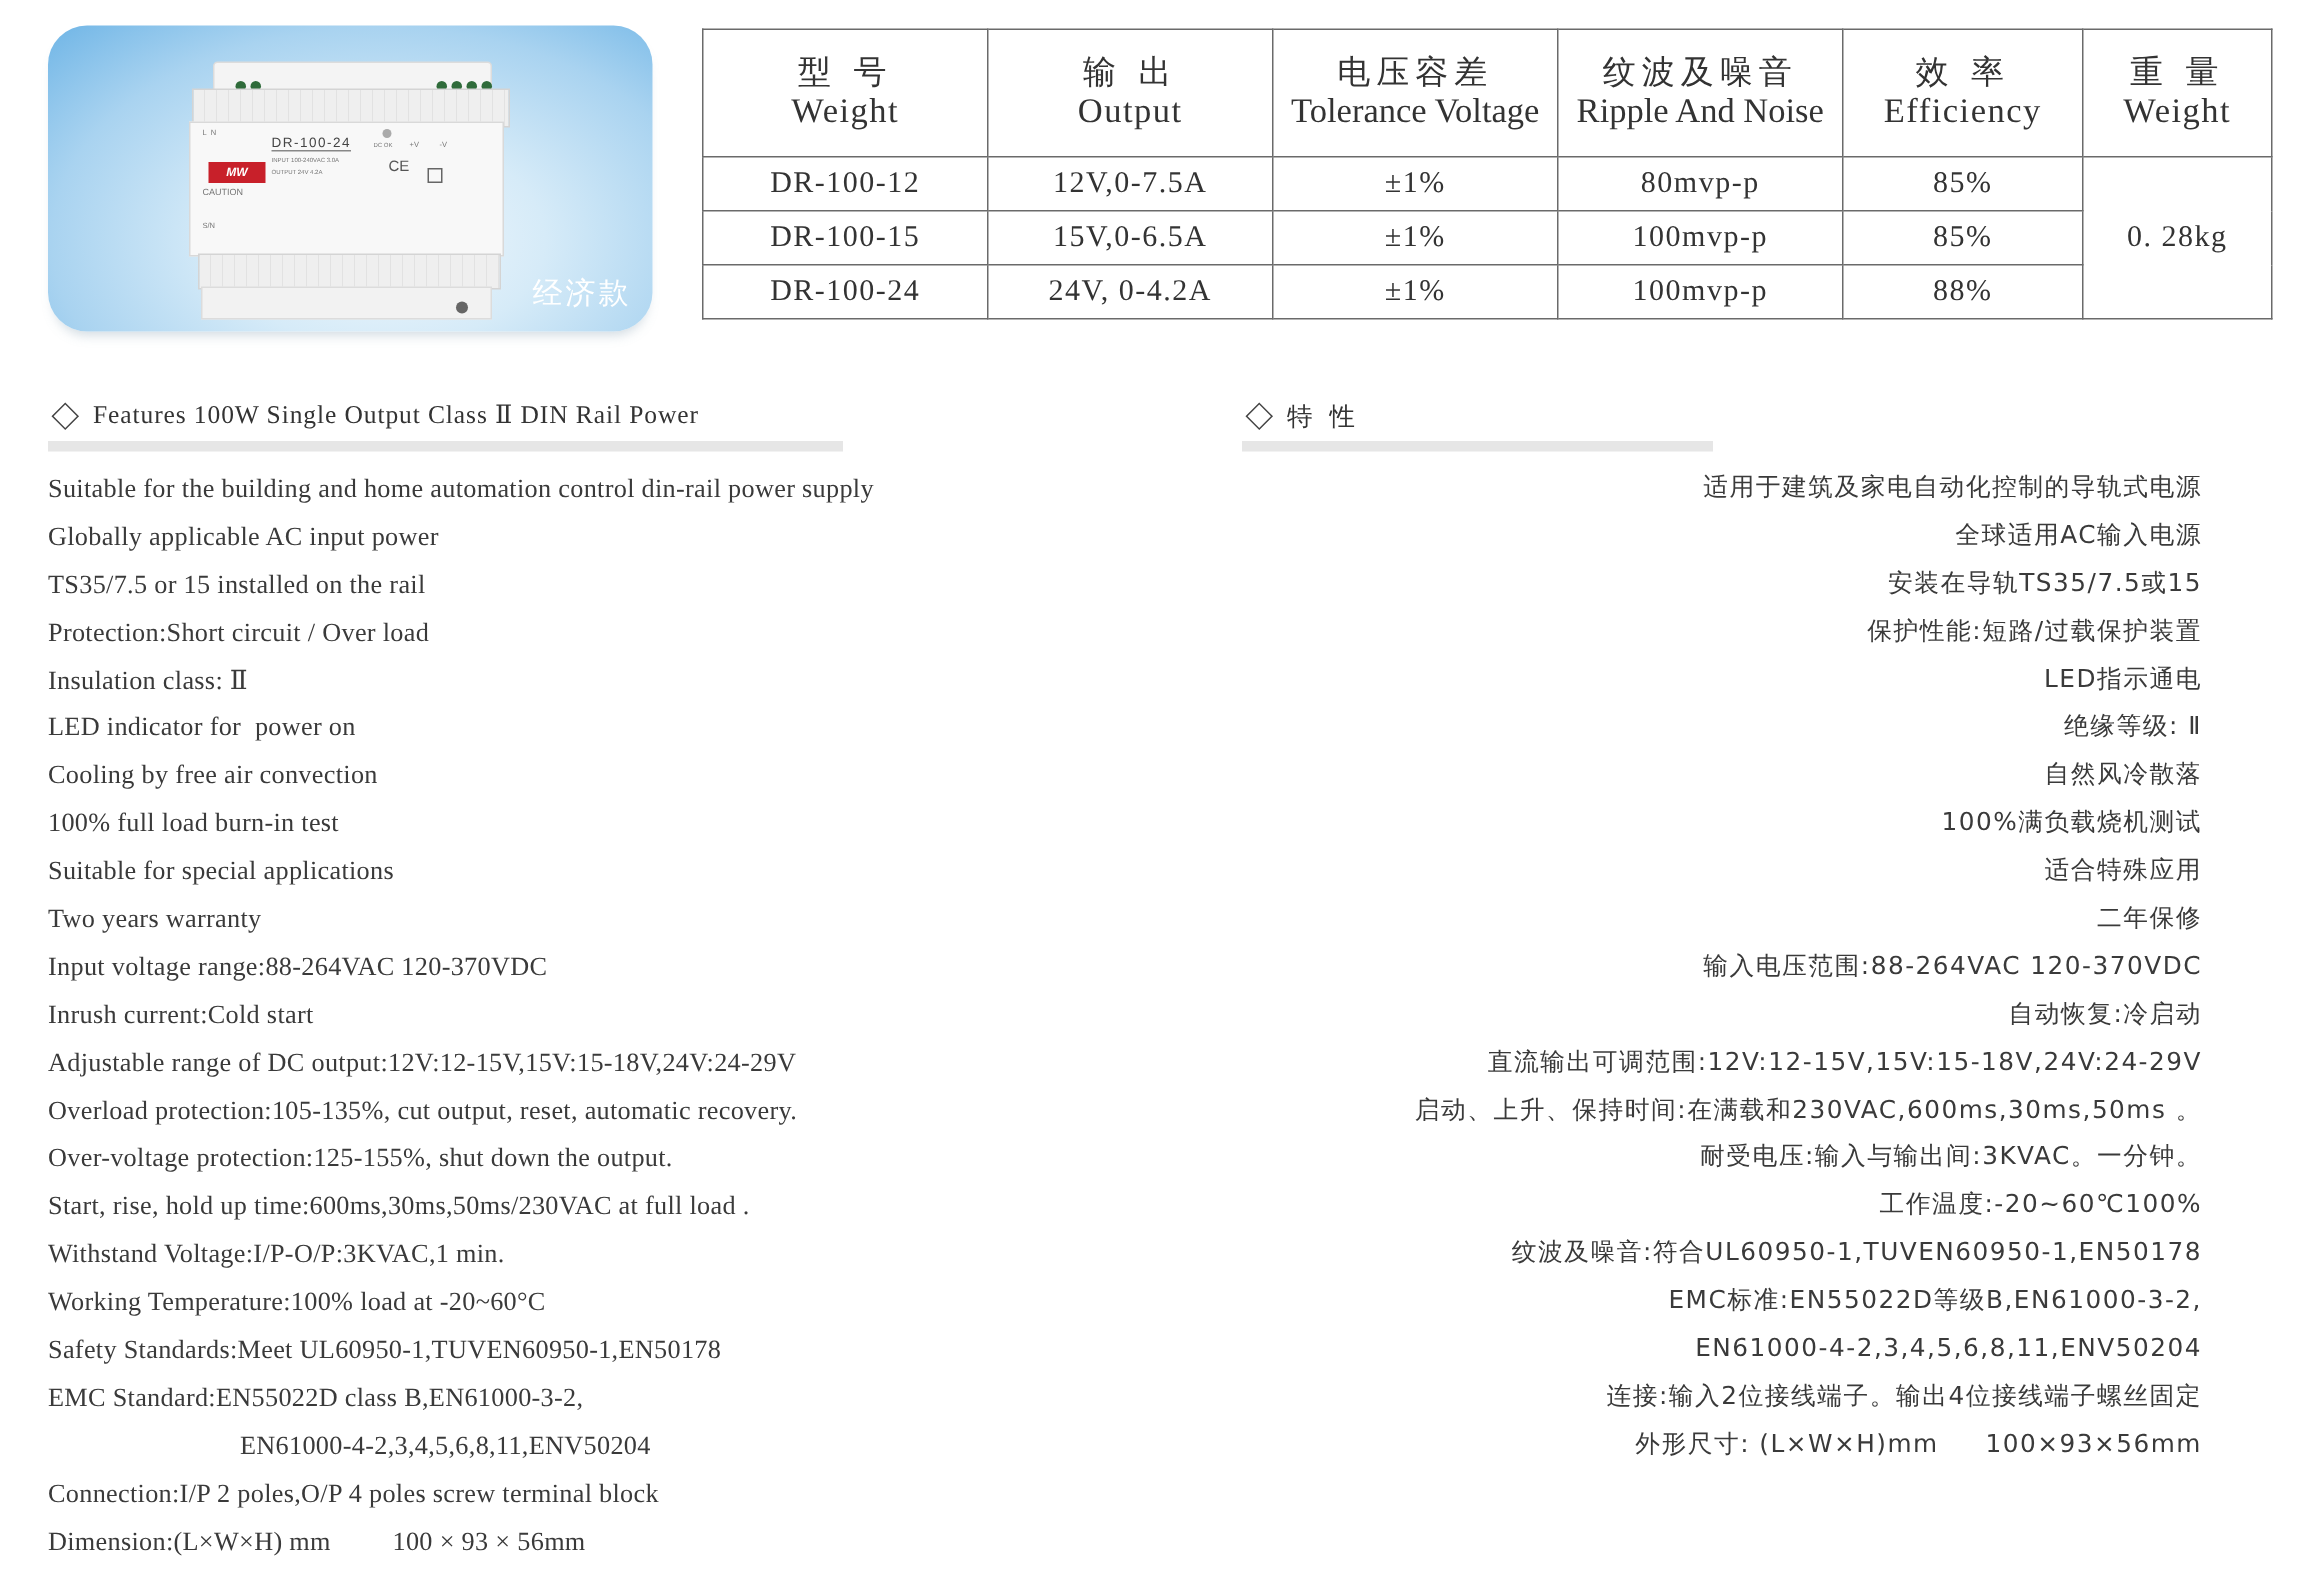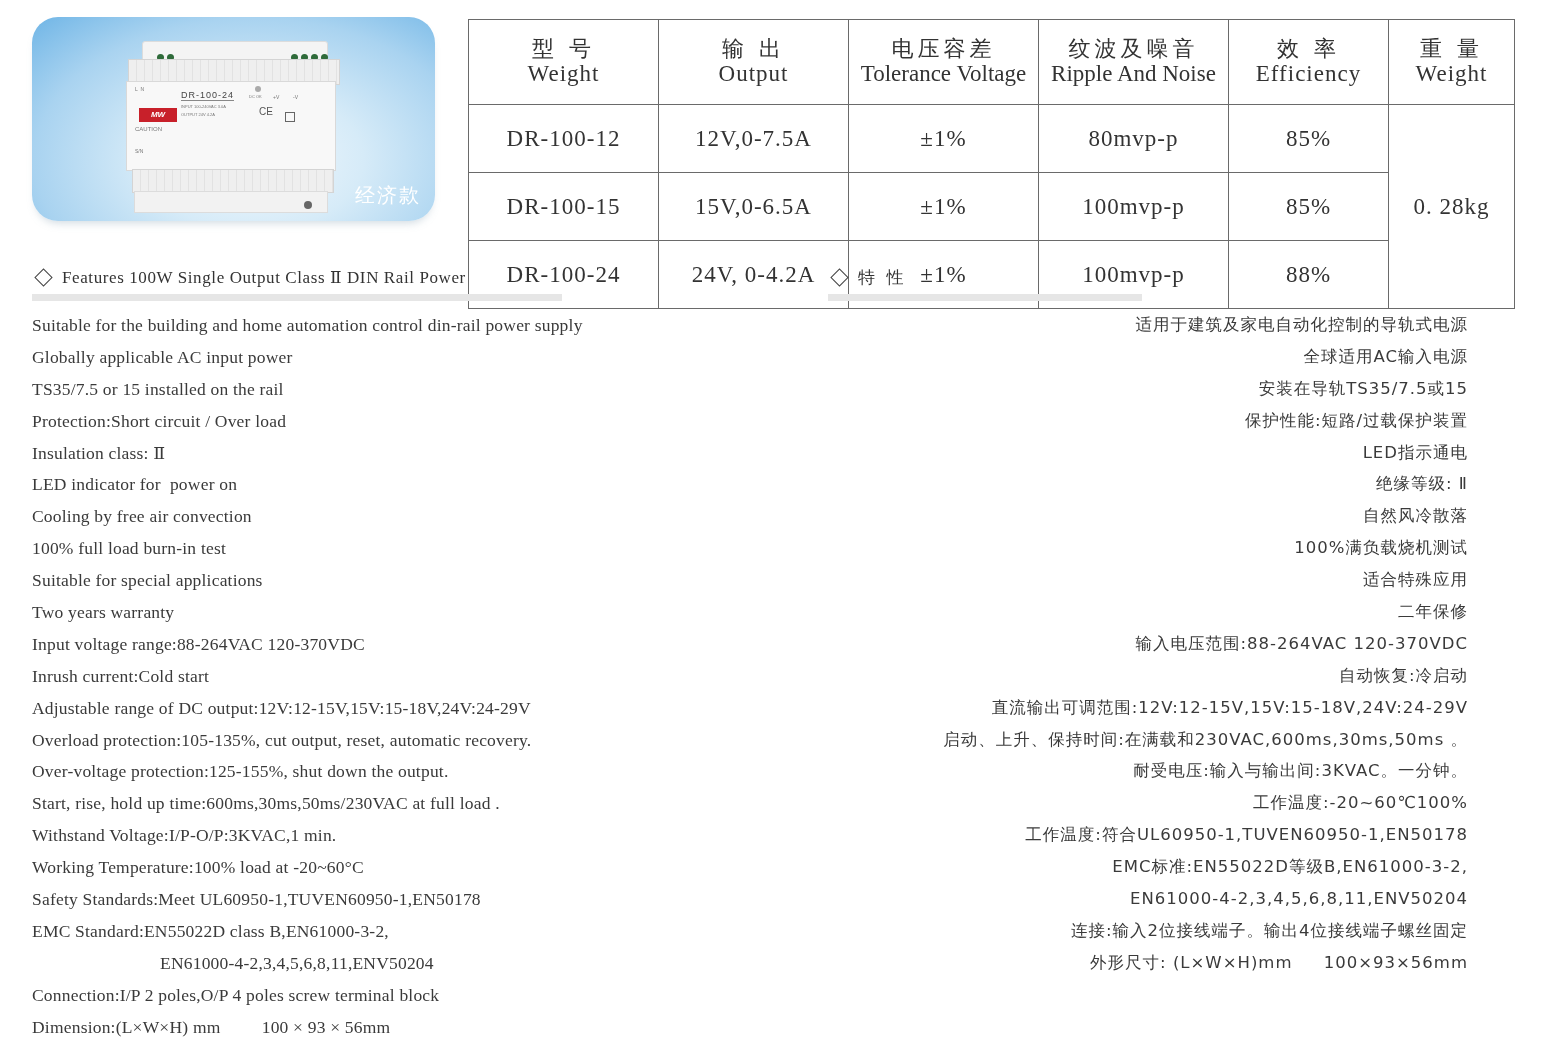--- a/index.html
+++ b/index.html
@@ -40,21 +40,21 @@
       position: absolute; left: 468px; top: 19px; width: 1046px; height: 193px;
       border-collapse: collapse; table-layout: fixed;
     }
     table.spec th, table.spec td {
       border: 1.5px solid #6a6a6a; text-align: center; color: #333;
       font-family: "Liberation Serif", serif; font-weight: normal;
     }
     table.spec th { height: 84px; padding: 0; line-height: 1.15; }
     table.spec th .zh { display: block; font-family: "DejaVu Sans", sans-serif; font-size: 22px; letter-spacing: 4px; }
     table.spec th .en { display: block; font-size: 23px; letter-spacing: 1px; }
-    table.spec td { height: 35px; font-size: 23px; letter-spacing: 1px; padding: 16px; }
+    table.spec td { height: 35px; font-size: 20px; letter-spacing: 1px; padding: 0; }
 
     
     .col { position: absolute; top: 262px; }
     .col-en { left: 32px; width: 660px; }
     .col-zh { left: 828px; width: 640px; text-align: right; }
     .section-head { display: flex; align-items: center; height: 30px; font-size: 17px; letter-spacing: 0.6px; }
     .col-zh .section-head { font-family: "DejaVu Sans", sans-serif; font-size: 17px; letter-spacing: 3px; }
     .diamond-icon { width: 11px; height: 11px; border: 1.5px solid #444; transform: rotate(45deg); margin: 0 12px 0 5px; }
     .rule { height: 7px; background: #e6e6e6; margin-top: 2px; margin-bottom: 8px; }
     .col-en .rule { width: 530px; }
@@ -216,19 +216,19 @@
     <li>自然风冷散落</li>
     <li>100%满负载烧机测试</li>
     <li>适合特殊应用</li>
     <li>二年保修</li>
     <li>输入电压范围:88-264VAC 120-370VDC</li>
     <li>自动恢复:冷启动</li>
     <li>直流输出可调范围:12V:12-15V,15V:15-18V,24V:24-29V</li>
     <li>启动、上升、保持时间:在满载和230VAC,600ms,30ms,50ms 。</li>
     <li>耐受电压:输入与输出间:3KVAC。一分钟。</li>
     <li>工作温度:-20~60℃100%</li>
-    <li>工作温度:符合UL60950-1,TUVEN60950-1,EN50178</li>
+    <li>纹波及噪音:符合UL60950-1,TUVEN60950-1,EN50178</li>
     <li>EMC标准:EN55022D等级B,EN61000-3-2,</li>
     <li class="indent">EN61000-4-2,3,4,5,6,8,11,ENV50204</li>
     <li>连接:输入2位接线端子。输出4位接线端子螺丝固定</li>
     <li>外形尺寸: (L×W×H)mm     100×93×56mm</li>
   </ul>
 </section>
 
 </body></html>

